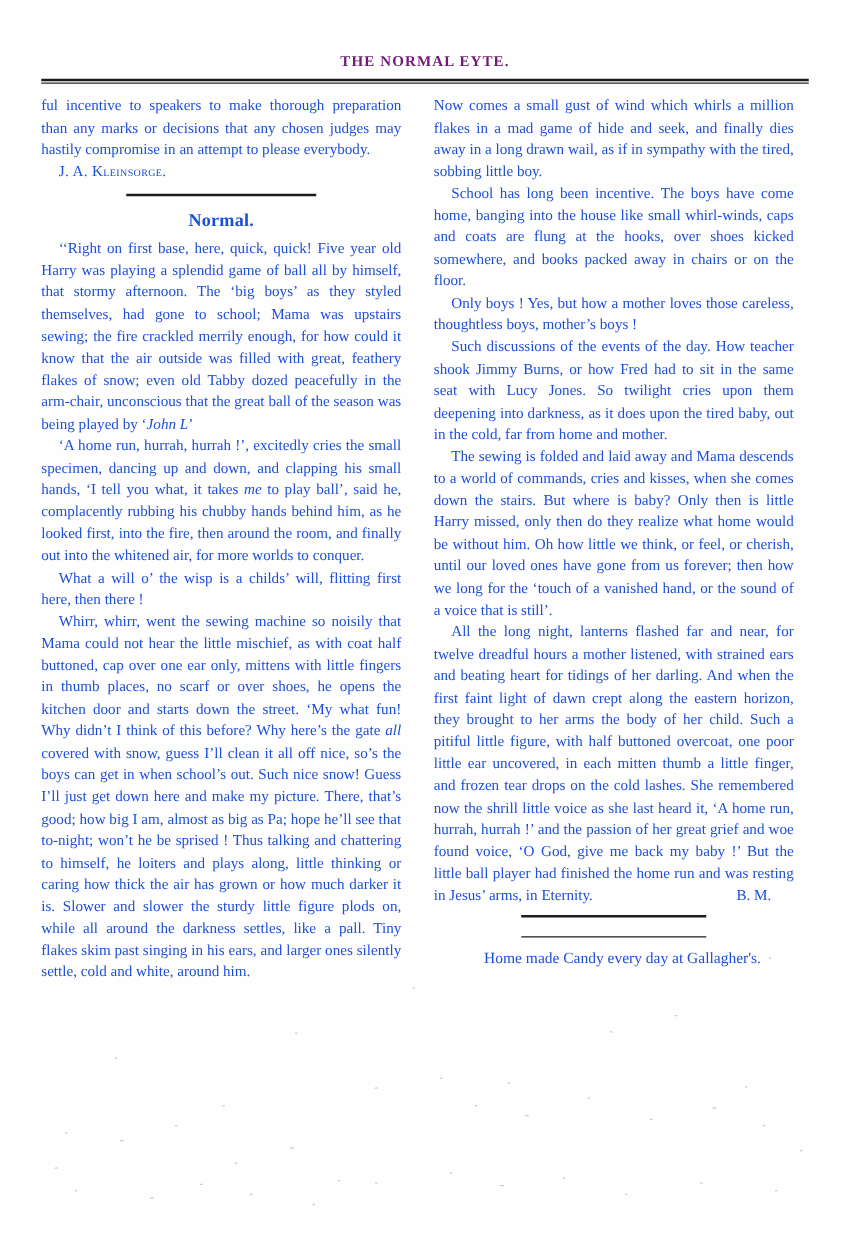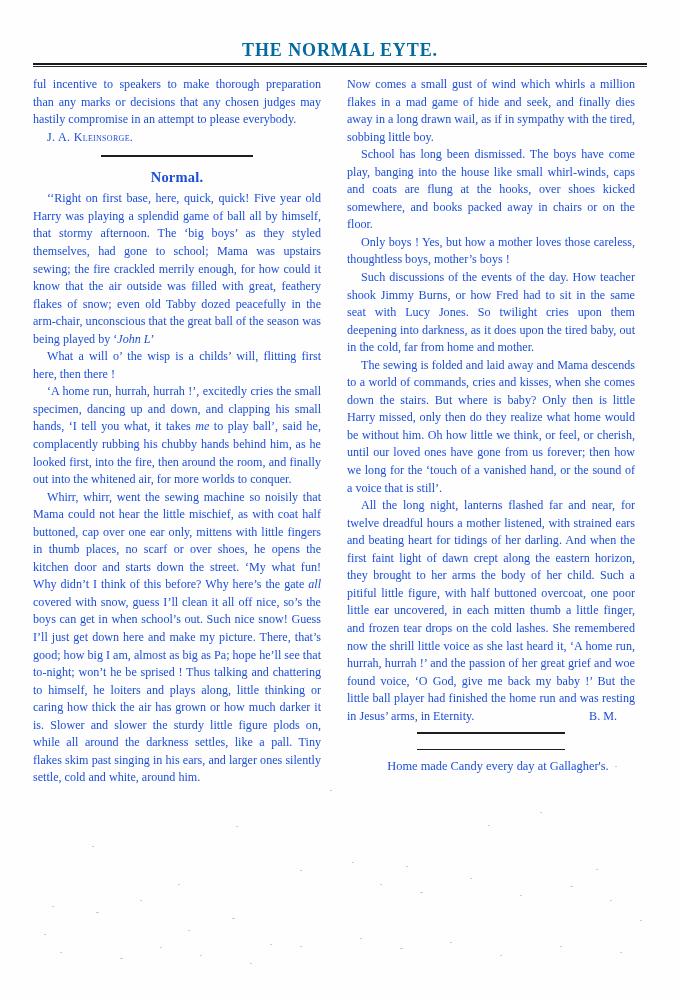--- a/index.html
+++ b/index.html
@@ -27,23 +27,23 @@
   
   .masthead {
     position: absolute;
     left: 0; top: 40px;
     width: 680px;
     text-align: center;
   }
   .masthead-title {
     font-family: "Liberation Serif", "DejaVu Serif", serif;
     font-weight: bold;
-    font-size: 18px;
+    font-size: 12px;
     letter-spacing: 0.9px;
-    color: #0369a1;
+    color: #701a75;
   }
 
   .rule-double {
     position: absolute;
     left: 33px; top: 63px;
     width: 614px;
     height: 4px;
   }
   .rule-double .thick {
     height: 2px;
@@ -175,32 +175,32 @@
       <p class="noindent">ful incentive to speakers to make thorough preparation than any marks or decisions that any chosen judges may hastily compromise in an attempt to please everybody.</p>
 
       <p class="byline"><span>J. A. Kleinsorge.</span></p>
 
       <div class="rule-short"></div>
 
       <h2 class="section-title">Normal.</h2>
 
       <p><span>‘‘Right on first base, here, quick, quick!  Five year old Harry was playing a splendid game of ball all by himself, that stormy afternoon.  The ‘big boys’ as they styled themselves, had gone to school; Mama was upstairs sewing; the fire crackled merrily enough, for how could it know that the air outside was filled with great, feathery flakes of snow; even old Tabby dozed peacefully in the arm-chair, unconscious that the great ball of the season was being played by ‘</span><em>John L</em><span>’</span></p>
 
+      <p><span>‘A home run, hurrah, hurrah !’, excitedly cries the small specimen, dancing up and down, and clapping his small hands, ‘I tell you what, it takes </span><em>me</em><span> to play ball’, said he, complacently rubbing his chubby hands behind him, as he looked first, into the fire, then around the room, and finally out into the whitened air, for more worlds to conquer.</span></p>
+
       <p>What a will o’ the wisp is a childs’ will, flitting first here, then there !</p>
 
-      <p><span>‘A home run, hurrah, hurrah !’, excitedly cries the small specimen, dancing up and down, and clapping his small hands, ‘I tell you what, it takes </span><em>me</em><span> to play ball’, said he, complacently rubbing his chubby hands behind him, as he looked first, into the fire, then around the room, and finally out into the whitened air, for more worlds to conquer.</span></p>
-
       <p><span>Whirr, whirr, went the sewing machine so noisily that Mama could not hear the little mischief, as with coat half buttoned, cap over one ear only, mittens with little fingers in thumb places, no scarf or over shoes, he opens the kitchen door and starts down the street.  ‘My what fun!  Why didn’t I think of this before?  Why here’s the gate </span><em>all</em><span> covered with snow, guess I’ll clean it all off nice, so’s the boys can get in when school’s out.  Such nice snow!  Guess I’ll just get down here and make my picture.  There, that’s good; how big I am, almost as big as Pa; hope he’ll see that to-night; won’t he be sprised !  Thus talking and chattering to himself, he loiters and plays along, little thinking or caring how thick the air has grown or how much darker it is.  Slower and slower the sturdy little figure plods on, while all around the darkness settles, like a pall.  Tiny flakes skim past singing in his ears, and larger ones silently settle, cold and white, around him.</span></p>
 
     </div>
 
     <div class="col col-right">
 
       <p class="noindent">Now comes a small gust of wind which whirls a million flakes in a mad game of hide and seek, and finally dies away in a long drawn wail, as if in sympathy with the tired, sobbing little boy.</p>
-      <p>School has long been dismissed.  The boys have come play, banging into the house like small whirl-winds, caps and coats are flung at the hooks, over shoes kicked somewhere, and books packed away in chairs or on the floor.</p>
+      <p>School has long been incentive.  The boys have come home, banging into the house like small whirl-winds, caps and coats are flung at the hooks, over shoes kicked somewhere, and books packed away in chairs or on the floor.</p>
       <p>Only boys ! Yes, but how a mother loves those careless, thoughtless boys, mother’s boys !</p>
       <p>Such discussions of the events of the day.  How teacher shook Jimmy Burns, or how Fred had to sit in the same seat with Lucy Jones.  So twilight cries upon them deepening into darkness, as it does upon the tired baby, out in the cold, far from home and mother.</p>
       <p>The sewing is folded and laid away and Mama descends to a world of commands, cries and kisses, when she comes down the stairs.  But where is baby?  Only then is little Harry missed, only then do they realize what home would be without him.  Oh how little we think, or feel, or cherish, until our loved ones have gone from us forever; then how we long for the ‘touch of a vanished hand, or the sound of a voice that is still’.</p>
 
       <p><span>All the long night, lanterns flashed far and near, for twelve dreadful hours a mother listened, with strained ears and beating heart for tidings of her darling.  And when the first faint light of dawn crept along the eastern horizon, they brought to her arms the body of her child.  Such a pitiful little figure, with half buttoned overcoat, one poor little ear uncovered, in each mitten thumb a little finger, and frozen tear drops on the cold lashes.  She remembered now the shrill little voice as she last heard it, ‘A home run, hurrah, hurrah !’ and the passion of her great grief and woe found voice, ‘O God, give me back my baby !’  But the little ball player had finished the home run and was resting in Jesus’ arms, in Eternity.</span><span class="sig-inline">B. M.</span></p>
 
       <div style="clear:both"></div>
 
       <div class="rule-short ad-rule"></div>
 

